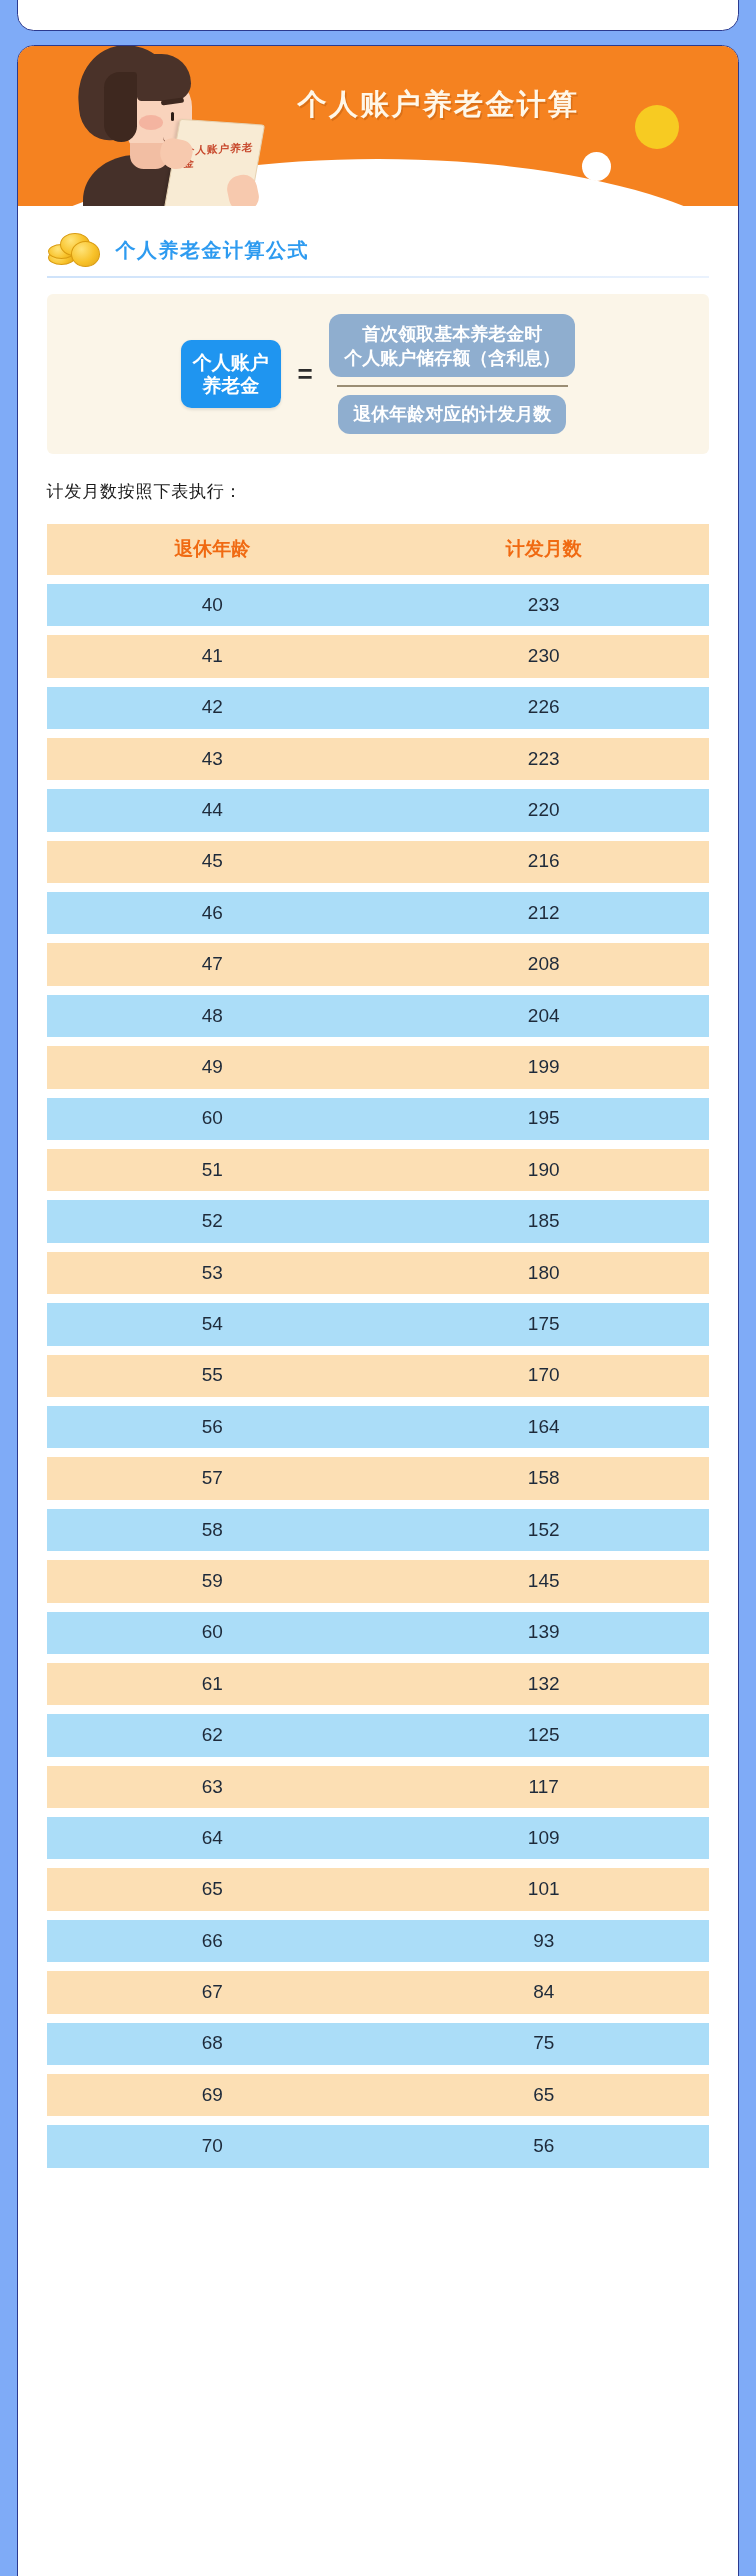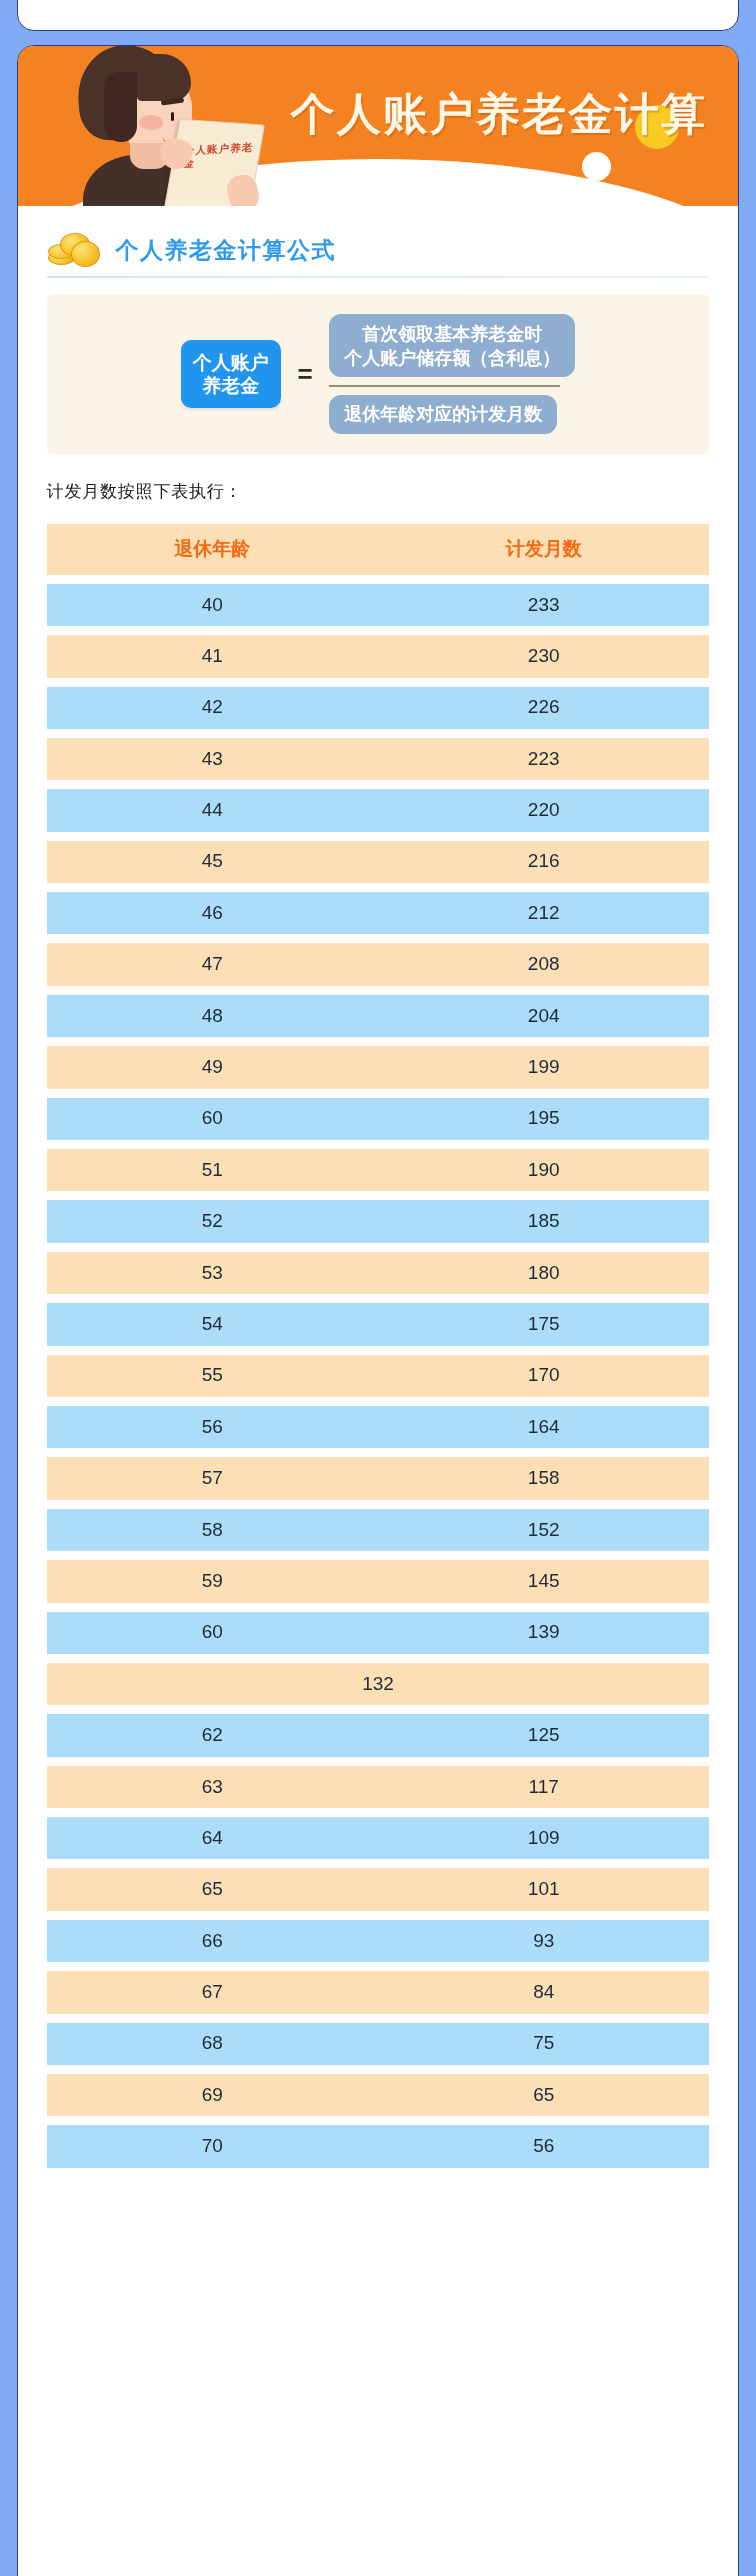--- a/index.html
+++ b/index.html
@@ -44,22 +44,22 @@
   }
   .dot-yellow {
     position:absolute; right:59px; top:59px; width:44px; height:44px;
     border-radius:50%; background:#F7CB22;
   }
   .dot-white {
     position:absolute; right:127px; top:106px; width:29px; height:29px;
     border-radius:50%; background:#ffffff;
   }
   .banner-title {
-    position:absolute; left:273px; top:39px; z-index:4;
-    font-size:44px; font-weight:bold; color:#FFF7E8; letter-spacing:2.3px;
+    position:absolute; left:280px; top:39px; z-index:4;
+    font-size:29px; font-weight:bold; color:#FFF7E8; letter-spacing:2.3px;
     text-shadow: 1.5px 2.3px 0 rgba(150,70,0,.28);
     white-space:nowrap;
   }
 
   
   .person { position:absolute; left:30px; top:-4.5px; width:250px; height:170px; z-index:3; }
   .p-hair {
     position:absolute; left:30px; top:3px; width:100px; height:94px;
     background:#4A3229; border-radius:48px 53px 33px 30px / 53px 56px 38px 33px;
     transform: rotate(-4deg);
@@ -138,41 +138,41 @@
   .coin {
     position:absolute; border-radius:50%;
     background: radial-gradient(circle at 35% 30%, #FFE47A 0%, #F8C22A 55%, #E0A314 100%);
     border:1.5px solid #D99B10;
   }
   .coin.c1 { left:1.5px;  top:16.6px; width:27px; height:15px; }
   .coin.c2 { left:1.5px;  top:10.6px; width:27px; height:15px; }
   .coin.c3 { left:13.6px; top:0px;  width:30px; height:23px; border-radius:50%; }
   .coin.c4 { left:24px; top:7.6px; width:29px; height:26px; border-radius:50%; }
   .section-title {
-    font-size:23px; font-weight:bold; color:#2E9BF0; letter-spacing:1.5px;
+    font-size:20px; font-weight:bold; color:#2E9BF0; letter-spacing:1.5px;
   }
   .head-rule {
     margin:7.6px 29px 0 29px; height:2.3px;
     background:linear-gradient(90deg,#CFE3FA 0%, #EAF2FD 100%);
   }
 
   
   .formula-box {
     margin:16.6px 29px 0 29px; background:#FBF5E8;
     border-radius:6px; padding:19.7px 15px 19.7px 15px;
     display:flex; align-items:center; justify-content:center; gap:3px;
   }
   .pill-blue {
     background:#1F95F0; color:#ffffff; border-radius:10.6px;
     padding:10.6px 12px; font-size:19px; font-weight:bold; line-height:23.4px;
     text-align:center; white-space:nowrap; flex:none;
     box-shadow:0 1.5px 3px rgba(0,0,0,.10);
   }
   .eq { font-size:26px; font-weight:bold; color:#2B2B2B; margin:0 13.6px; flex:none; }
-  .fraction { display:flex; flex-direction:column; align-items:flex-start; }
+  .fraction { display:flex; flex-direction:column; align-items:center; }
   .pill-grey {
     background:#8FAECF; color:#ffffff; border-radius:12px;
     padding:7.6px 15px; font-size:18px; font-weight:bold; line-height:24px;
     text-align:center; white-space:nowrap;
   }
   .frac-bar { width:94%; height:2.3px; background:#9A8D74; margin:7.6px 0; }
 
   
   .note {
     margin:26px 0 0 29px; font-size:17px; color:#1A1A1A; letter-spacing:0.8px;
@@ -345,20 +345,21 @@
         </div>
         <div class="trow peach">
           <div class="tcell">59</div>
           <div class="tcell">145</div>
         </div>
         <div class="trow blue">
           <div class="tcell">60</div>
           <div class="tcell">139</div>
         </div>
         <div class="trow peach">
+          <div class="tcell">61</div>
           <div class="tcell">132</div>
         </div>
         <div class="trow blue">
           <div class="tcell">62</div>
           <div class="tcell">125</div>
         </div>
         <div class="trow peach">
           <div class="tcell">63</div>
           <div class="tcell">117</div>
         </div>

